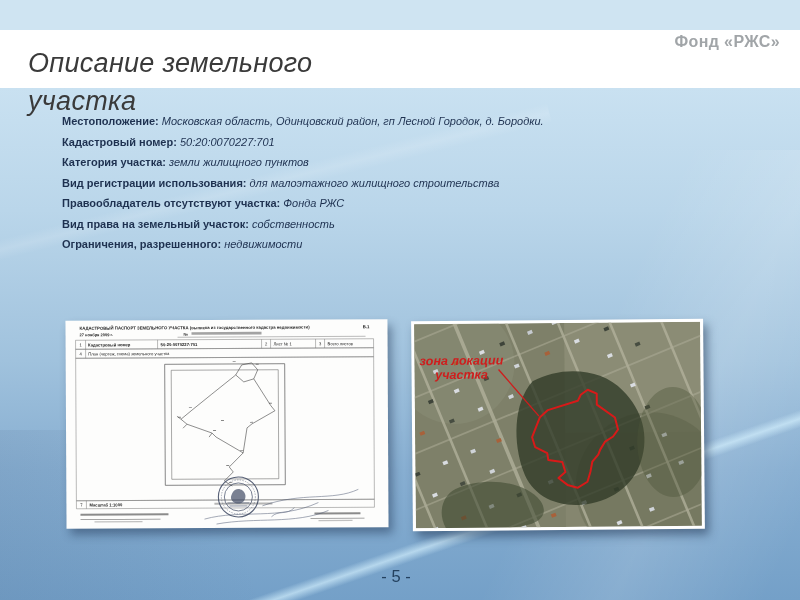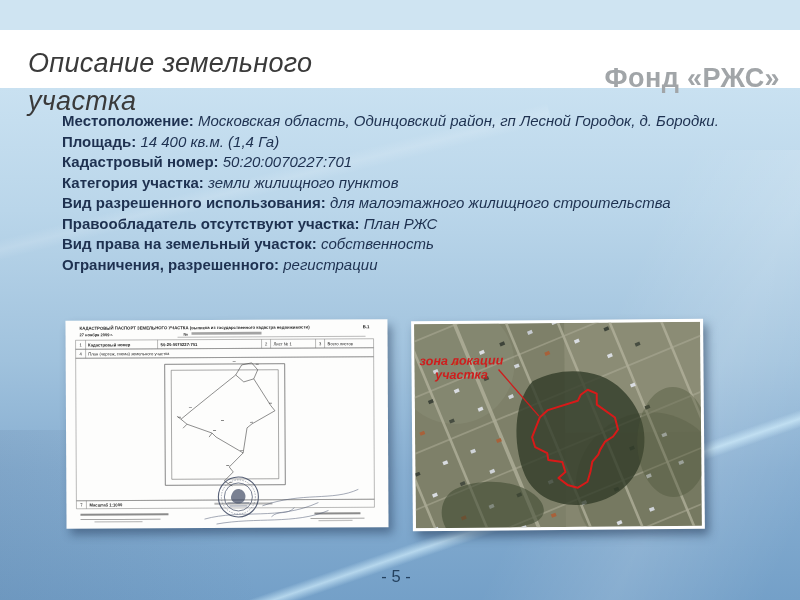--- a/index.html
+++ b/index.html
@@ -17,23 +17,23 @@
       transform:rotate(-19deg);}
   .s2{left:420px;top:150px;width:680px;height:460px;
       background:linear-gradient(115deg,rgba(255,255,255,0) 30%,rgba(255,255,255,.14) 45%,rgba(255,255,255,0) 62%);}
   .s3{left:-160px;top:70px;width:720px;height:260px;opacity:.45;
       background:linear-gradient(to bottom,rgba(255,255,255,0) 46%,rgba(255,255,255,.3) 50%,rgba(255,255,255,0) 54%);
       transform:rotate(-14deg);}
   .s4{left:-60px;top:430px;width:500px;height:200px;
       background:linear-gradient(75deg,rgba(60,85,120,.14),rgba(60,85,120,0) 60%);}
   .title{position:absolute;left:28px;top:44px;font-size:27px;font-style:italic;
          color:#3a3a3a;line-height:38px;letter-spacing:.3px;}
-  .brand{position:absolute;top:63px;right:20px;font-size:27px;font-weight:bold;
+  .brand{position:absolute;top:33px;right:20px;font-size:16px;font-weight:bold;
          color:#a1a5a8;letter-spacing:.4px;}
-  .details{position:absolute;left:62px;top:111px;width:684px;font-size:15px;
+  .details{position:absolute;left:62px;top:111px;width:684px;font-size:11px;
            line-height:20.5px;color:#1e3150;}
   .details p{margin:0;}
   .details b{font-weight:bold;}
   .details i{font-style:italic;}
   .doc{position:absolute;left:66px;top:320px;width:322px;height:208px;background:#fdfdfc;
        box-shadow:4px 6px 10px rgba(25,45,75,.45);transform:rotate(-0.3deg);}
   .map{position:absolute;left:412px;top:320px;width:292px;height:210px;background:#ffffff;
        box-sizing:border-box;padding:3px;box-shadow:4px 6px 10px rgba(25,45,75,.5);
        transform:rotate(-0.5deg);}
   .pagenum{position:absolute;left:366px;top:567px;width:60px;text-align:center;
@@ -52,27 +52,26 @@
 
   <div class="title">
     <span>Описание земельного</span><br>
     <span>участка</span>
   </div>
 
   <div class="brand">Фонд «РЖС»</div>
 
   <div class="details">
     <p><b>Местоположение:</b> <i>Московская область, Одинцовский район, гп Лесной Городок, д. Бородки.</i></p>
-    <p><b>Площадь:</b> <i>14 400  кв.м. (1,4 Га)</i></p>
     <p><b>Кадастровый номер:</b> <i>50:20:0070227:701</i></p>
     <p><b>Категория участка:</b> <i>земли жилищного пунктов</i></p>
-    <p><b>Вид разрешенного использования:</b> <i>для малоэтажного жилищного строительства</i></p>
-    <p><b>Правообладатель отсутствуют участка:</b> <i>План РЖС</i></p>
+    <p><b>Вид регистрации использования:</b> <i>для малоэтажного жилищного строительства</i></p>
+    <p><b>Правообладатель отсутствуют участка:</b> <i>Фонда РЖС</i></p>
     <p><b>Вид права на земельный участок:</b> <i>собственность</i></p>
-    <p><b>Ограничения, разрешенного:</b> <i>регистрации</i></p>
+    <p><b>Ограничения, разрешенного:</b> <i>недвижимости</i></p>
   </div>
 
   <div class="doc">
     <svg viewBox="0 0 322 208" width="322" height="208">
       <text x="14" y="9" font-size="4.3" font-weight="bold">КАДАСТРОВЫЙ ПАСПОРТ ЗЕМЕЛЬНОГО УЧАСТКА (выписка из государственного кадастра недвижимости)</text>
       <text x="304" y="9" font-size="4.3" font-weight="bold" text-anchor="end">В.1</text>
       <text x="14" y="15.5" font-size="4" font-weight="bold">27 ноября 2009 г.</text>
       <text x="118" y="15.5" font-size="4" font-weight="bold">№</text>
       <rect x="126" y="12" width="70" height="2.6" fill="#4a4a4a" opacity=".5"></rect>
       <line x1="112" y1="17" x2="300" y2="17" stroke="#555" stroke-width=".4"></line>

